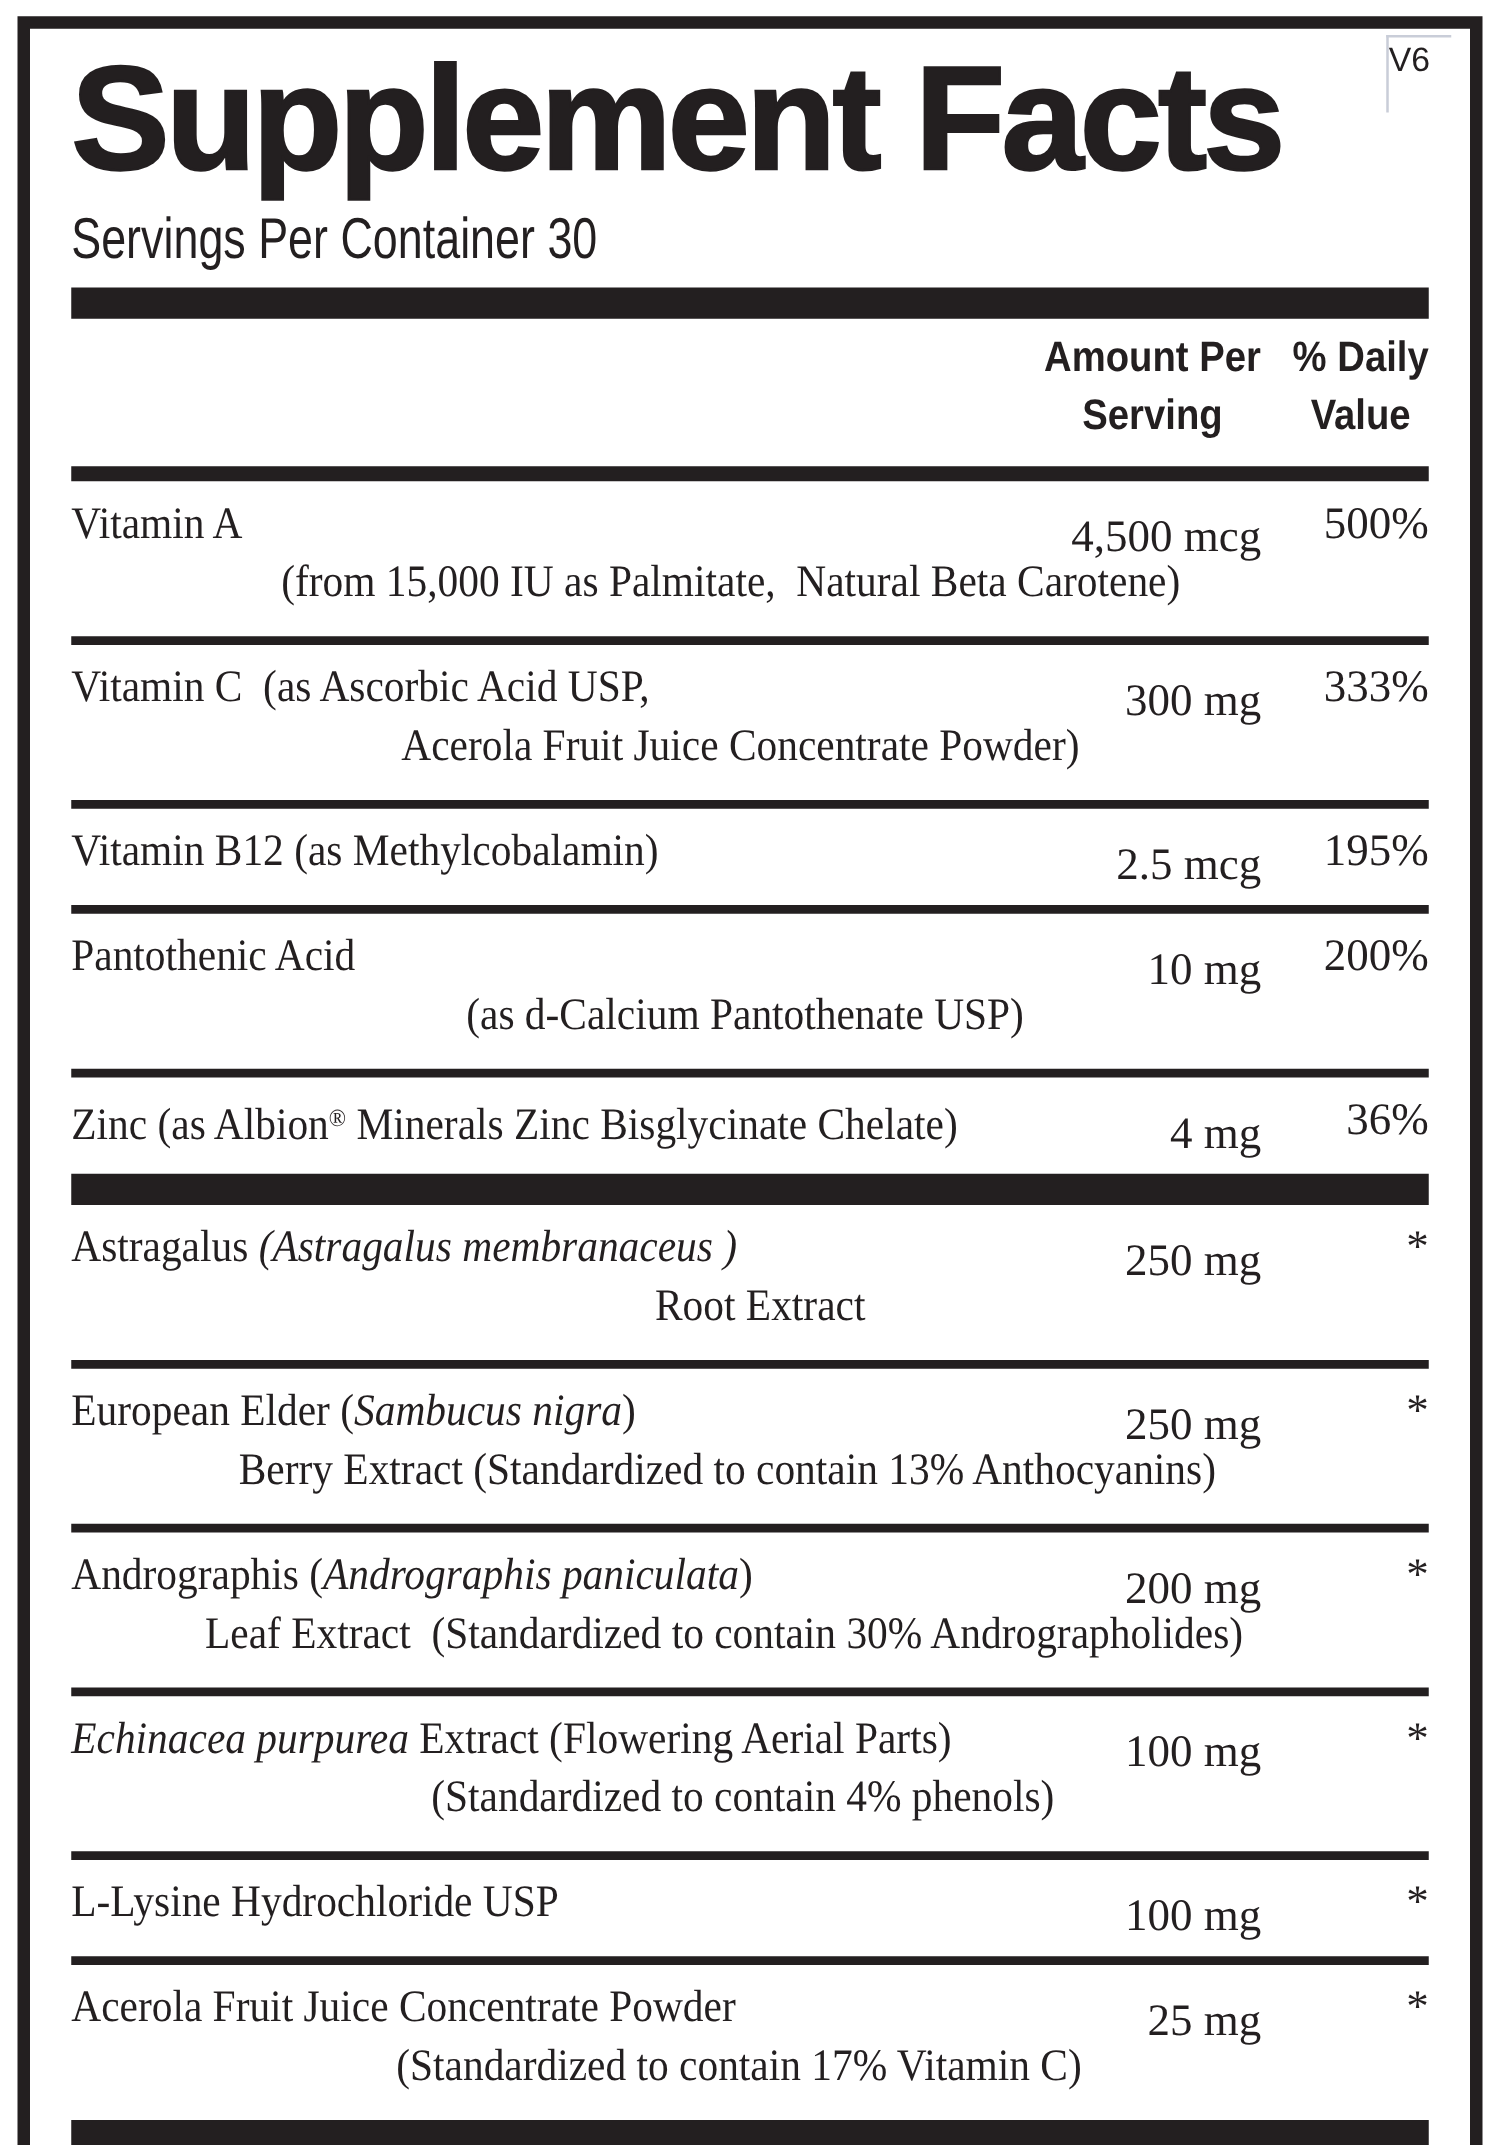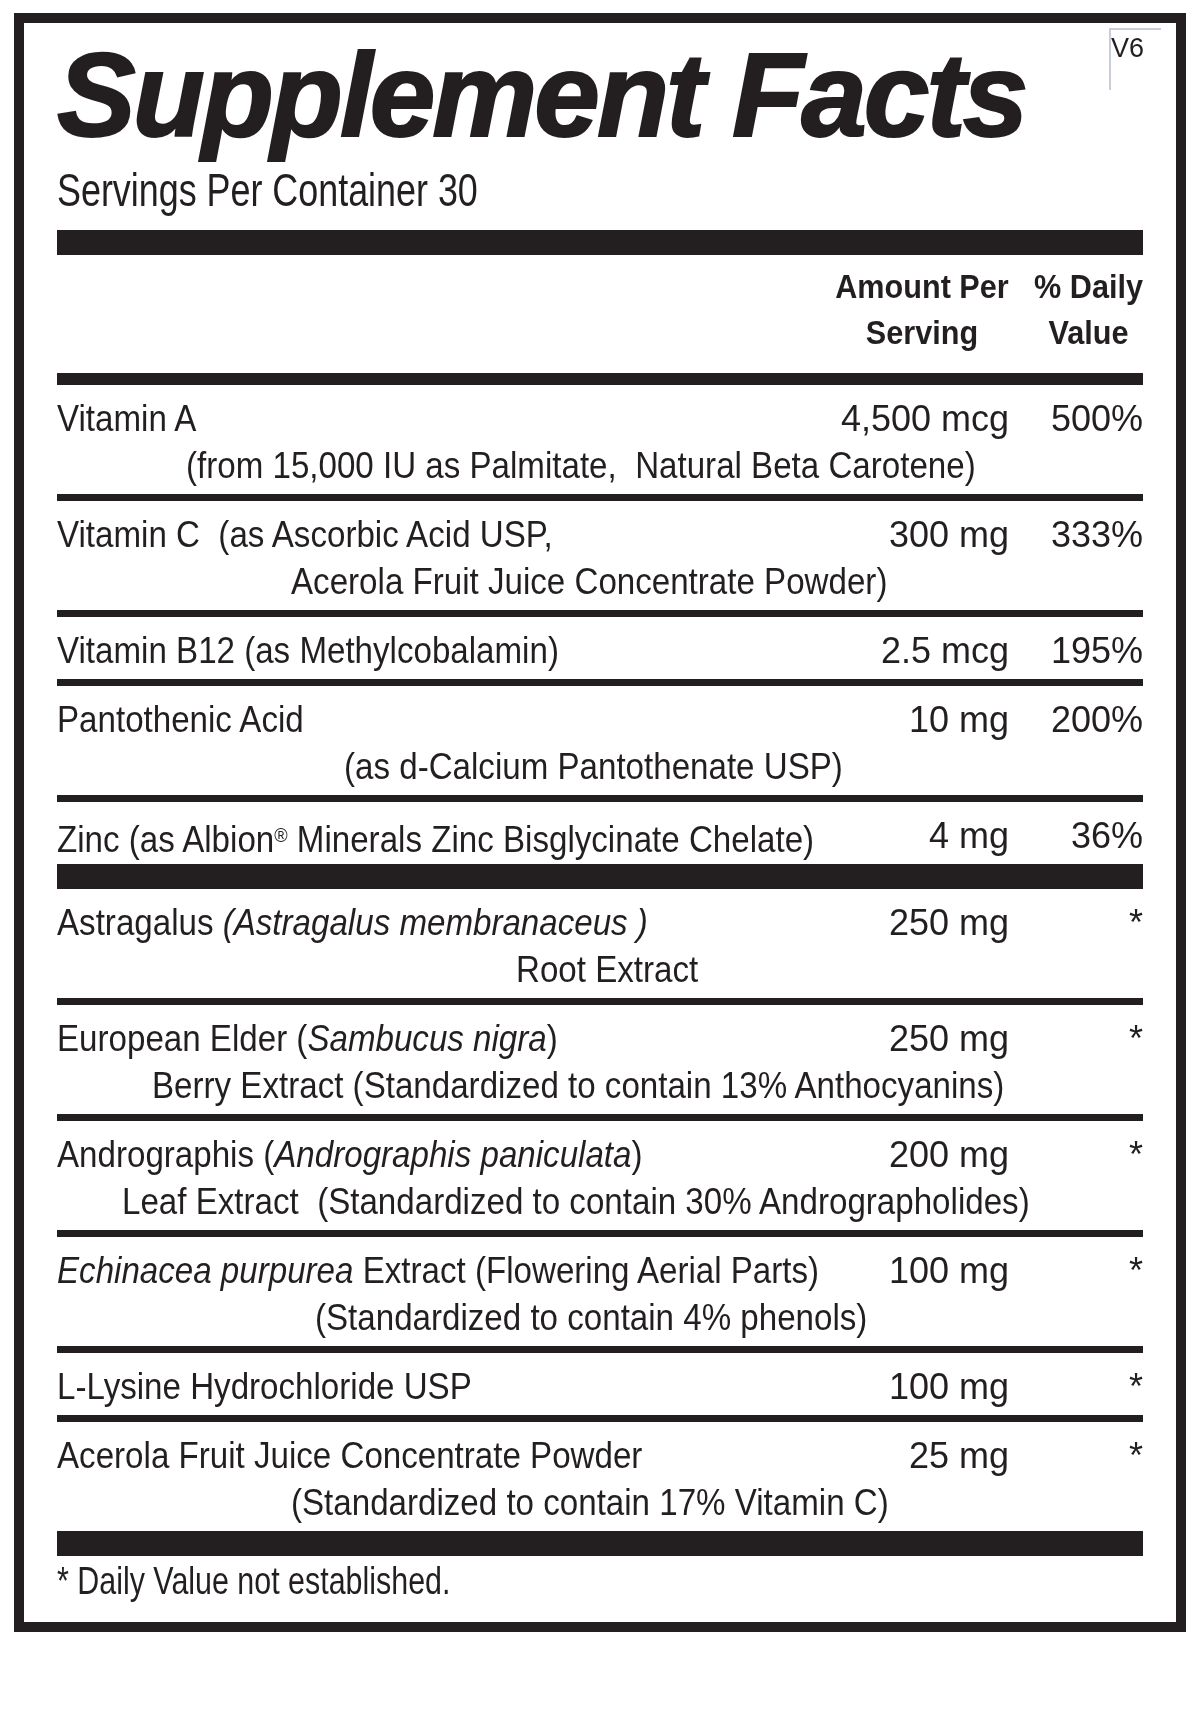--- a/index.html
+++ b/index.html
@@ -13,36 +13,36 @@
     border:10px solid #231f20;background:#fff;padding:0 33px 16px 33px;
   }
   
   .v6{
     position:absolute;top:5px;right:15px;width:52px;height:62px;
     border-top:2px solid #c9cdd8;border-left:2px solid #c9cdd8;
     font-size:27px;line-height:30px;text-align:left;padding:3px 2px 0 0;box-sizing:border-box;
   }
   .title{
     margin-top:12px;font-size:118px;line-height:120px;font-weight:bold;
-    letter-spacing:-3px;white-space:nowrap;font-style:italic;-webkit-text-stroke:2px #231f20;
+    letter-spacing:-3px;white-space:nowrap;-webkit-text-stroke:2px #231f20;
   }
   .serv{margin-top:8px;font-size:46px;line-height:55px;}
   .cx78{display:inline-block;transform:scaleX(.78);transform-origin:0 50%;white-space:nowrap;}
   .cx92{display:inline-block;transform:scaleX(.92);transform-origin:0 50%;white-space:nowrap;}
   .bar25{height:25px;background:#231f20;}
   .bar25.first{margin-top:12px;}
   .bar12{height:12px;background:#231f20;}
   .sep{height:7px;background:#231f20;}
   .hdr{position:relative;height:118px;font-weight:bold;font-size:34px;line-height:46px;}
   .h-amt{position:absolute;top:8px;right:134px;text-align:center;transform:scaleX(.9);transform-origin:100% 50%;white-space:nowrap;}
   .h-dv{position:absolute;top:8px;right:0;text-align:center;transform:scaleX(.9);transform-origin:100% 50%;white-space:nowrap;}
-  .row{padding:10px 0 5px 0;}
+  .row{padding:10px 0 20px 0;font-family:Liberation Serif, serif;}
   .l1{position:relative;height:47px;line-height:47px;font-size:36px;}
   .name{position:absolute;left:0;top:0;white-space:nowrap;}
-  .amt{position:absolute;right:134px;top:0;white-space:nowrap;}
+  .amt{position:absolute;right:134px;top:11px;white-space:nowrap;}
   .dvc{position:absolute;right:0;top:0;white-space:nowrap;}
   .l2{font-size:36px;line-height:47px;margin-left:31px;white-space:nowrap;text-align:center;}
   .it{font-style:italic;}
   .sup{font-size:55%;vertical-align:0.5em;}
   .foot{font-size:39px;line-height:50px;}
 </style>
 </head>
 <body>
 
 <div class="label">

